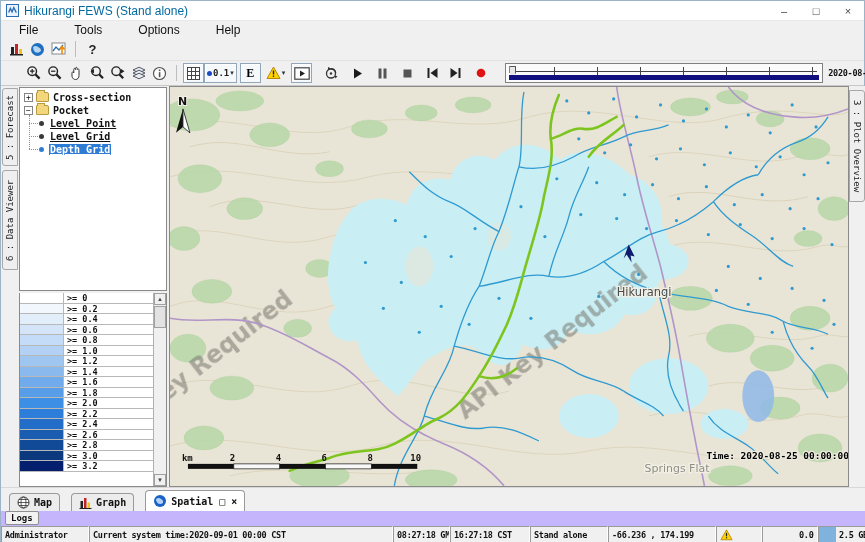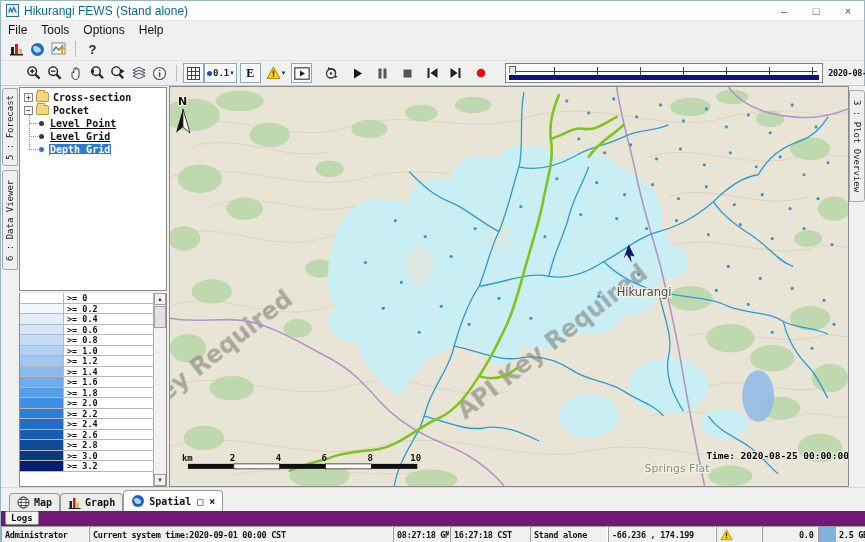--- a/index.html
+++ b/index.html
@@ -12,21 +12,21 @@
   .titlebar { height:20px; background:#fff; display:flex; align-items:center; border-bottom:1px solid #e8e8e8;}
   .app-icon { width:13px; height:13px; margin:0 5px 0 5px; border:1px solid #2a6db5; background:#eaf3fc; position:relative;}
   .app-icon svg { position:absolute; inset:0; }
   .title-text { font-size:12px; color:#0369a1; }
   .win-controls { margin-left:auto; display:flex; height:100%; }
   .win-btn { width:32px; height:100%; display:flex; align-items:center; justify-content:center;
              font-size:11px; color:#444; }
 
   
   .menubar { height:17px; background:#f0f0f0; display:flex; align-items:center; font-size:12px; color:#111;}
-  .menu-item { padding:0 7px; height:100%; display:flex; align-items:center; }
+  .menu-item { padding:0 18px; height:100%; display:flex; align-items:center; }
 
   
   .tb1 { height:23px; background:#f0f0f0; display:flex; align-items:center; padding-left:5px; border-bottom:1px solid #e2e2e2;}
   .tb2 { height:25px; background:#f0f0f0; display:flex; align-items:center; padding-left:22px; border-bottom:1px solid #c8c8c8;}
   .tbtn { width:21px; height:20px; display:flex; align-items:center; justify-content:center; flex:none;}
   .tbtn svg { display:block; }
   .tb-sep { width:1px; height:16px; background:#bdbdbd; margin:0 6px; flex:none;}
   .pressed { border:1px solid #93a7bb; background:#f6f9fc; box-shadow:inset 1px 1px 0 #fff; }
   .ddbtn { display:flex; align-items:center; gap:1px; padding:0 2px; height:20px; flex:none;}
   .dd-arrow { font-size:7px; color:#333; }
@@ -92,29 +92,29 @@
           font-size:6px; color:#444; text-align:center; line-height:11px;}
   .sbtn.up { top:0; } .sbtn.down { bottom:0; }
   .sthumb { position:absolute; top:13px; left:0; width:12px; height:22px; background:#e2e2e2; border:1px solid #a0a0a0;}
 
   
   .map { flex:1; position:relative; border:1px solid #8a8a8a; background:#e9e5d6; overflow:hidden;}
   .map svg { position:absolute; inset:0; }
 
   
   .tabsrow { position:absolute; top:486px; left:0; width:865px; height:24px; background:#f0f0f0;
-             display:flex; align-items:flex-end; padding-left:8px; gap:0; border-top:1px solid #d8d8d8;}
+             display:flex; align-items:flex-end; padding-left:8px; gap:11px; border-top:1px solid #d8d8d8;}
   .btab { display:flex; align-items:center; gap:4px; border:1px solid #9a9a9a; border-bottom:none;
           border-radius:4px 4px 0 0; background:#ececec; height:18px; padding:0 7px;
           font-family:"DejaVu Sans Mono",monospace; font-size:10px; font-weight:bold; color:#111;}
   .btab.active { background:#fff; height:21px; }
   .tab-ctl { font-size:10px; font-weight:bold; color:#111; margin-left:2px;}
 
   
-  .logsrow { position:absolute; top:510px; left:0; width:865px; height:15px; background:#701a75;text-align:right; }
+  .logsrow { position:absolute; top:510px; left:0; width:865px; height:15px; background:#c4b5fd;text-align:right; }
   .logs-btn { position:absolute; left:4px; top:0px; height:14px; padding:0 5px; background:#f2f2f2;
               border:1px solid #8f8f8f; border-radius:2px; font-family:"DejaVu Sans Mono",monospace;
               font-size:9px; font-weight:bold; color:#111; line-height:12px;}
 
   
   .statusbar { position:absolute; top:525px; left:0; width:865px; height:17px; background:#f0f0f0;
                display:flex; font-family:"DejaVu Sans Mono",monospace; font-size:8.5px; font-weight:bold;
                letter-spacing:-0.3px; color:#111;}
   .seg { border:1px solid; border-color:#9a9a9a #fdfdfd #fdfdfd #9a9a9a; background:#f0f0f0;
          display:flex; align-items:center; padding:0 3px; white-space:nowrap; overflow:hidden; flex:none;}

